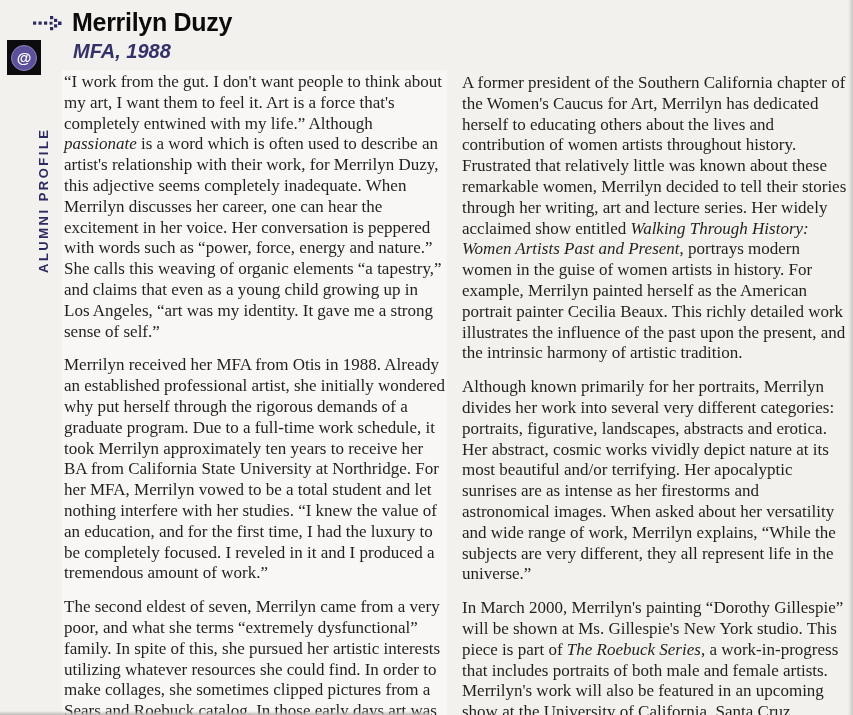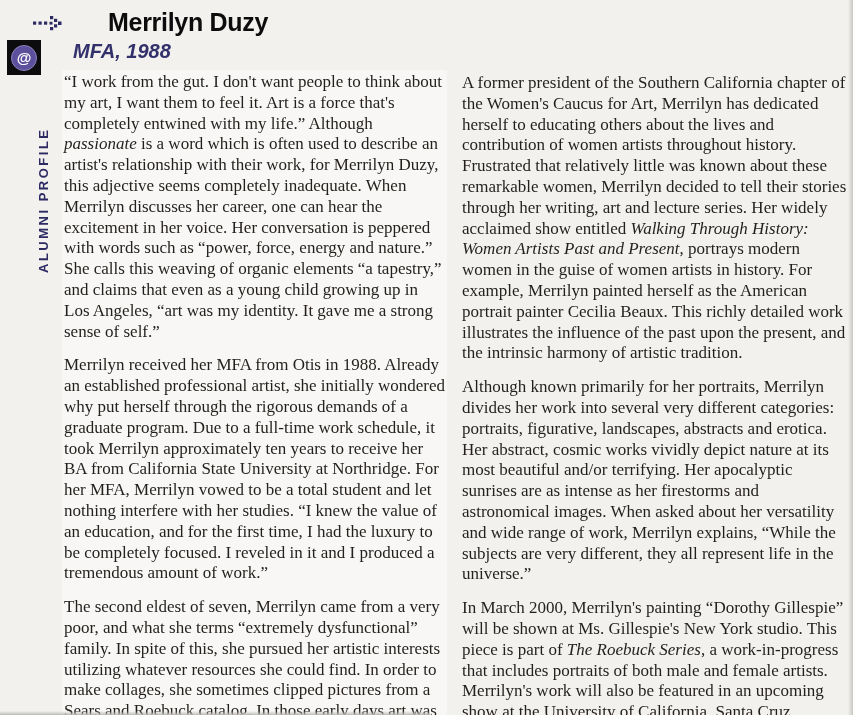--- a/index.html
+++ b/index.html
@@ -24,21 +24,20 @@
   }
 
   
   .header-title {
     position: absolute; left: 72px; top: 8px;
     font-family: "Liberation Sans", sans-serif;
     font-weight: bold;
     font-size: 25px;
     letter-spacing: -0.3px;
     color: #0d0c0c;
-    margin-left: 36px;
   }
   .header-subtitle {
     position: absolute; left: 73px; top: 40px;
     font-family: "Liberation Sans", sans-serif;
     font-style: italic;
     font-weight: bold;
     font-size: 20px;
     color: #33316b;
   }
   .dotted-arrow {

